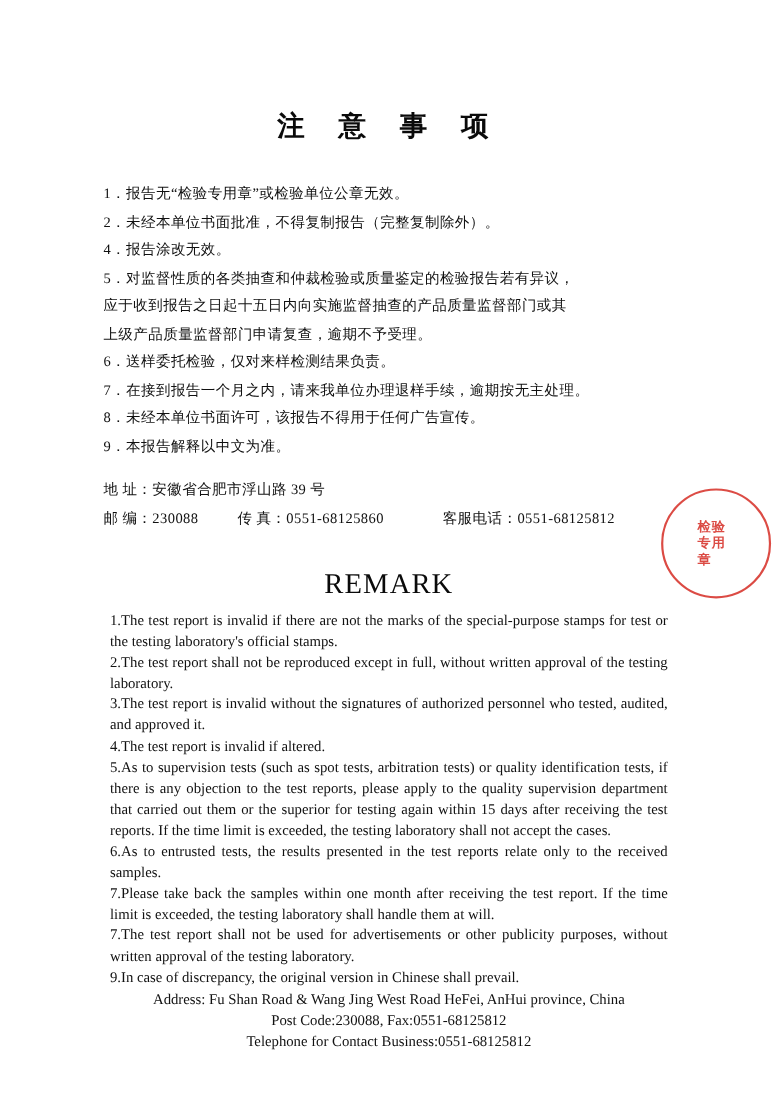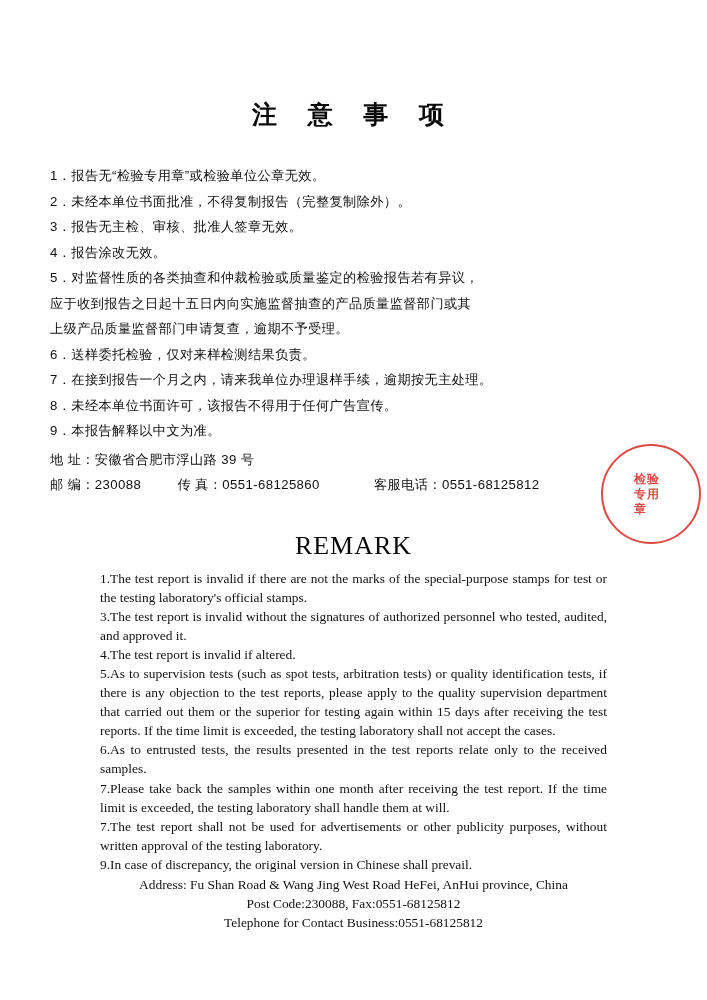--- a/index.html
+++ b/index.html
@@ -30,34 +30,34 @@
     font-size: 25px;
     font-weight: bold;
     letter-spacing: 11px;
     color: #0a0a0a;
     margin: 0;
     padding-top: 98px;
   }
 
   .cn-body {
     margin-top: 32px;
-    padding-left: 50px;
+    padding-left: 94px;
     padding-right: 90px;
-    font-family: Liberation Sans, sans-serif;
+    font-family: Liberation Serif, serif;
     font-size: 13.2px;
     line-height: 25.5px;
     color: #101010;
     letter-spacing: 0.4px;
   }
   .cn-line {
     white-space: pre-wrap;
   }
 
   .cn-contact {
-    margin-top: 3px;
+    margin-top: 14px;
   }
   .cn-contact-row {
     display: block;
     letter-spacing: 0.4px;
   }
   .cn-contact-row .gap-a { display:inline-block; width: 28px; }
   .cn-contact-row .gap-b { display:inline-block; width: 46px; }
 
   
   .stamp {
@@ -133,21 +133,20 @@
 </head>
 <body>
 
 <div class="page">
 
   <h1 class="cn-title">注 意 事 项</h1>
 
   <div class="cn-body">
     <div class="cn-line">1．报告无“检验专用章”或检验单位公章无效。</div>
     <div class="cn-line">2．未经本单位书面批准，不得复制报告（完整复制除外）。</div>
-    <div class="cn-line">3．报告无主检、审核、批准人签章无效。</div>
     <div class="cn-line">4．报告涂改无效。</div>
     <div class="cn-line">5．对监督性质的各类抽查和仲裁检验或质量鉴定的检验报告若有异议，
 应于收到报告之日起十五日内向实施监督抽查的产品质量监督部门或其
 上级产品质量监督部门申请复查，逾期不予受理。</div>
     <div class="cn-line">6．送样委托检验，仅对来样检测结果负责。</div>
     <div class="cn-line">7．在接到报告一个月之内，请来我单位办理退样手续，逾期按无主处理。</div>
     <div class="cn-line">8．未经本单位书面许可，该报告不得用于任何广告宣传。</div>
     <div class="cn-line">9．本报告解释以中文为准。</div>
 
     <div class="cn-contact">
@@ -166,20 +165,21 @@
     <div class="stamp-arc">安徽省</div>
     <div class="stamp-text" style="white-space:pre-line;">检验
 专用
 章</div>
   </div>
 
   <h2 class="en-title">REMARK</h2>
 
   <div class="en-body">
     <p class="en-line">1.The test report is invalid if there are not the marks of the special-purpose stamps for test or the testing laboratory's official stamps.</p>
+    <p class="en-line">2.The test report shall not be reproduced except in full, without written approval of the testing laboratory.</p>
     <p class="en-line">3.The test report is invalid without the signatures of authorized personnel who tested, audited, and approved it.</p>
     <p class="en-line">4.The test report is invalid if altered.</p>
     <p class="en-line">5.As to supervision tests (such as spot tests, arbitration tests) or quality identification tests, if there is any objection to the test reports, please apply to the quality supervision department that carried out them or the superior for testing again within 15 days after receiving the test reports. If the time limit is exceeded, the testing laboratory shall not accept the cases.</p>
     <p class="en-line">6.As to entrusted tests, the results presented in the test reports relate only to the received samples.</p>
     <p class="en-line">7.Please take back the samples within one month after receiving the test report. If the time limit is exceeded, the testing laboratory shall handle them at will.</p>
     <p class="en-line">7.The test report shall not be used for advertisements or other publicity   purposes, without  written approval of the testing laboratory.</p>
     <p class="en-line">9.In case of discrepancy,  the original version in Chinese shall  prevail.</p>
 
     <div class="en-tail">
       <p class="en-line">Address: Fu Shan Road &amp; Wang Jing West Road HeFei, AnHui province, China</p>

